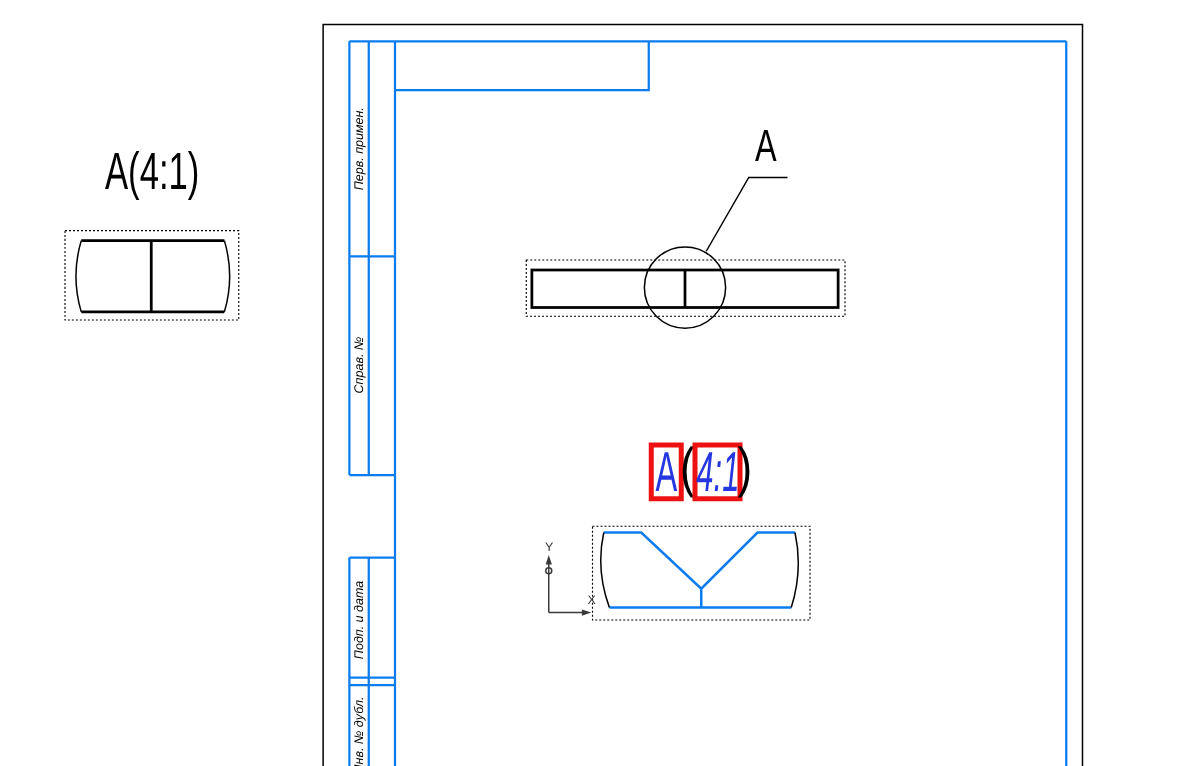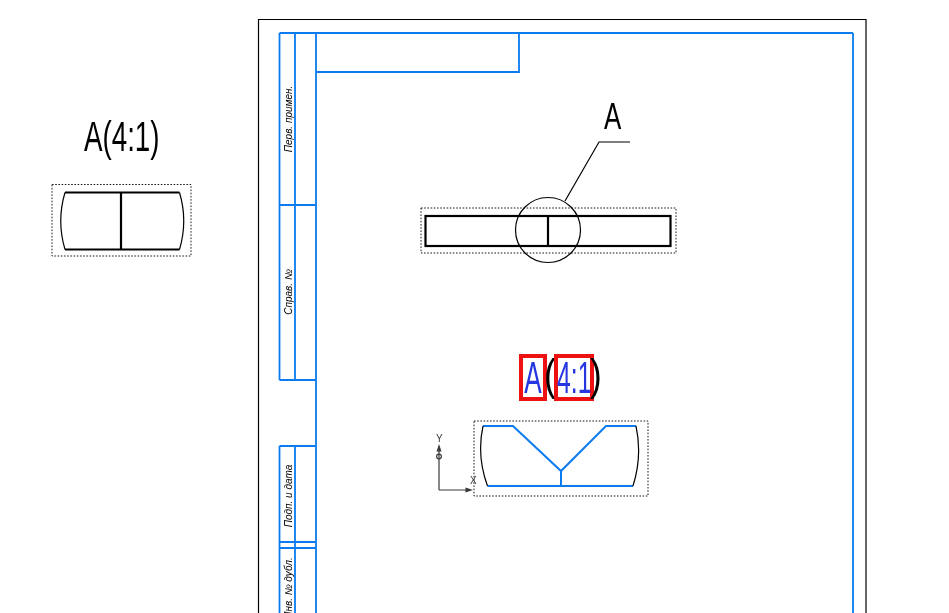--- a/index.html
+++ b/index.html
@@ -97,21 +97,21 @@
 
   <div class="side-label" style="left:288px; top:119px;">Перв. примен.</div>
   <div class="side-label" style="left:288px; top:292px;">Справ. №</div>
   <div class="side-label" style="left:288px; top:496px;">Подп. и дата</div>
   <div class="side-label" style="left:288px; top:588px;">Инв. № дубл.</div>
 
   <div class="red-box" style="left:519px; top:354px; width:28px; height:47px;">
     <span class="field-text">A</span>
   </div>
   <div class="cad-text paren" style="left:544px; top:353px;">(</div>
-  <div class="red-box" style="left:554px; top:354px; width:40px; height:47px;">
+  <div class="red-box" style="left:554px; top:354px; width:40px; height:47px;font-style:italic;">
     <span class="field-text narrow">4:1</span>
   </div>
   <div class="cad-text paren" style="left:589.5px; top:353px;">)</div>
 
   <div class="axis-label" style="left:436px; top:434px;">Y</div>
   <div class="axis-label" style="left:470px; top:476px;">X</div>
 
 </div>
 
 </body></html>

